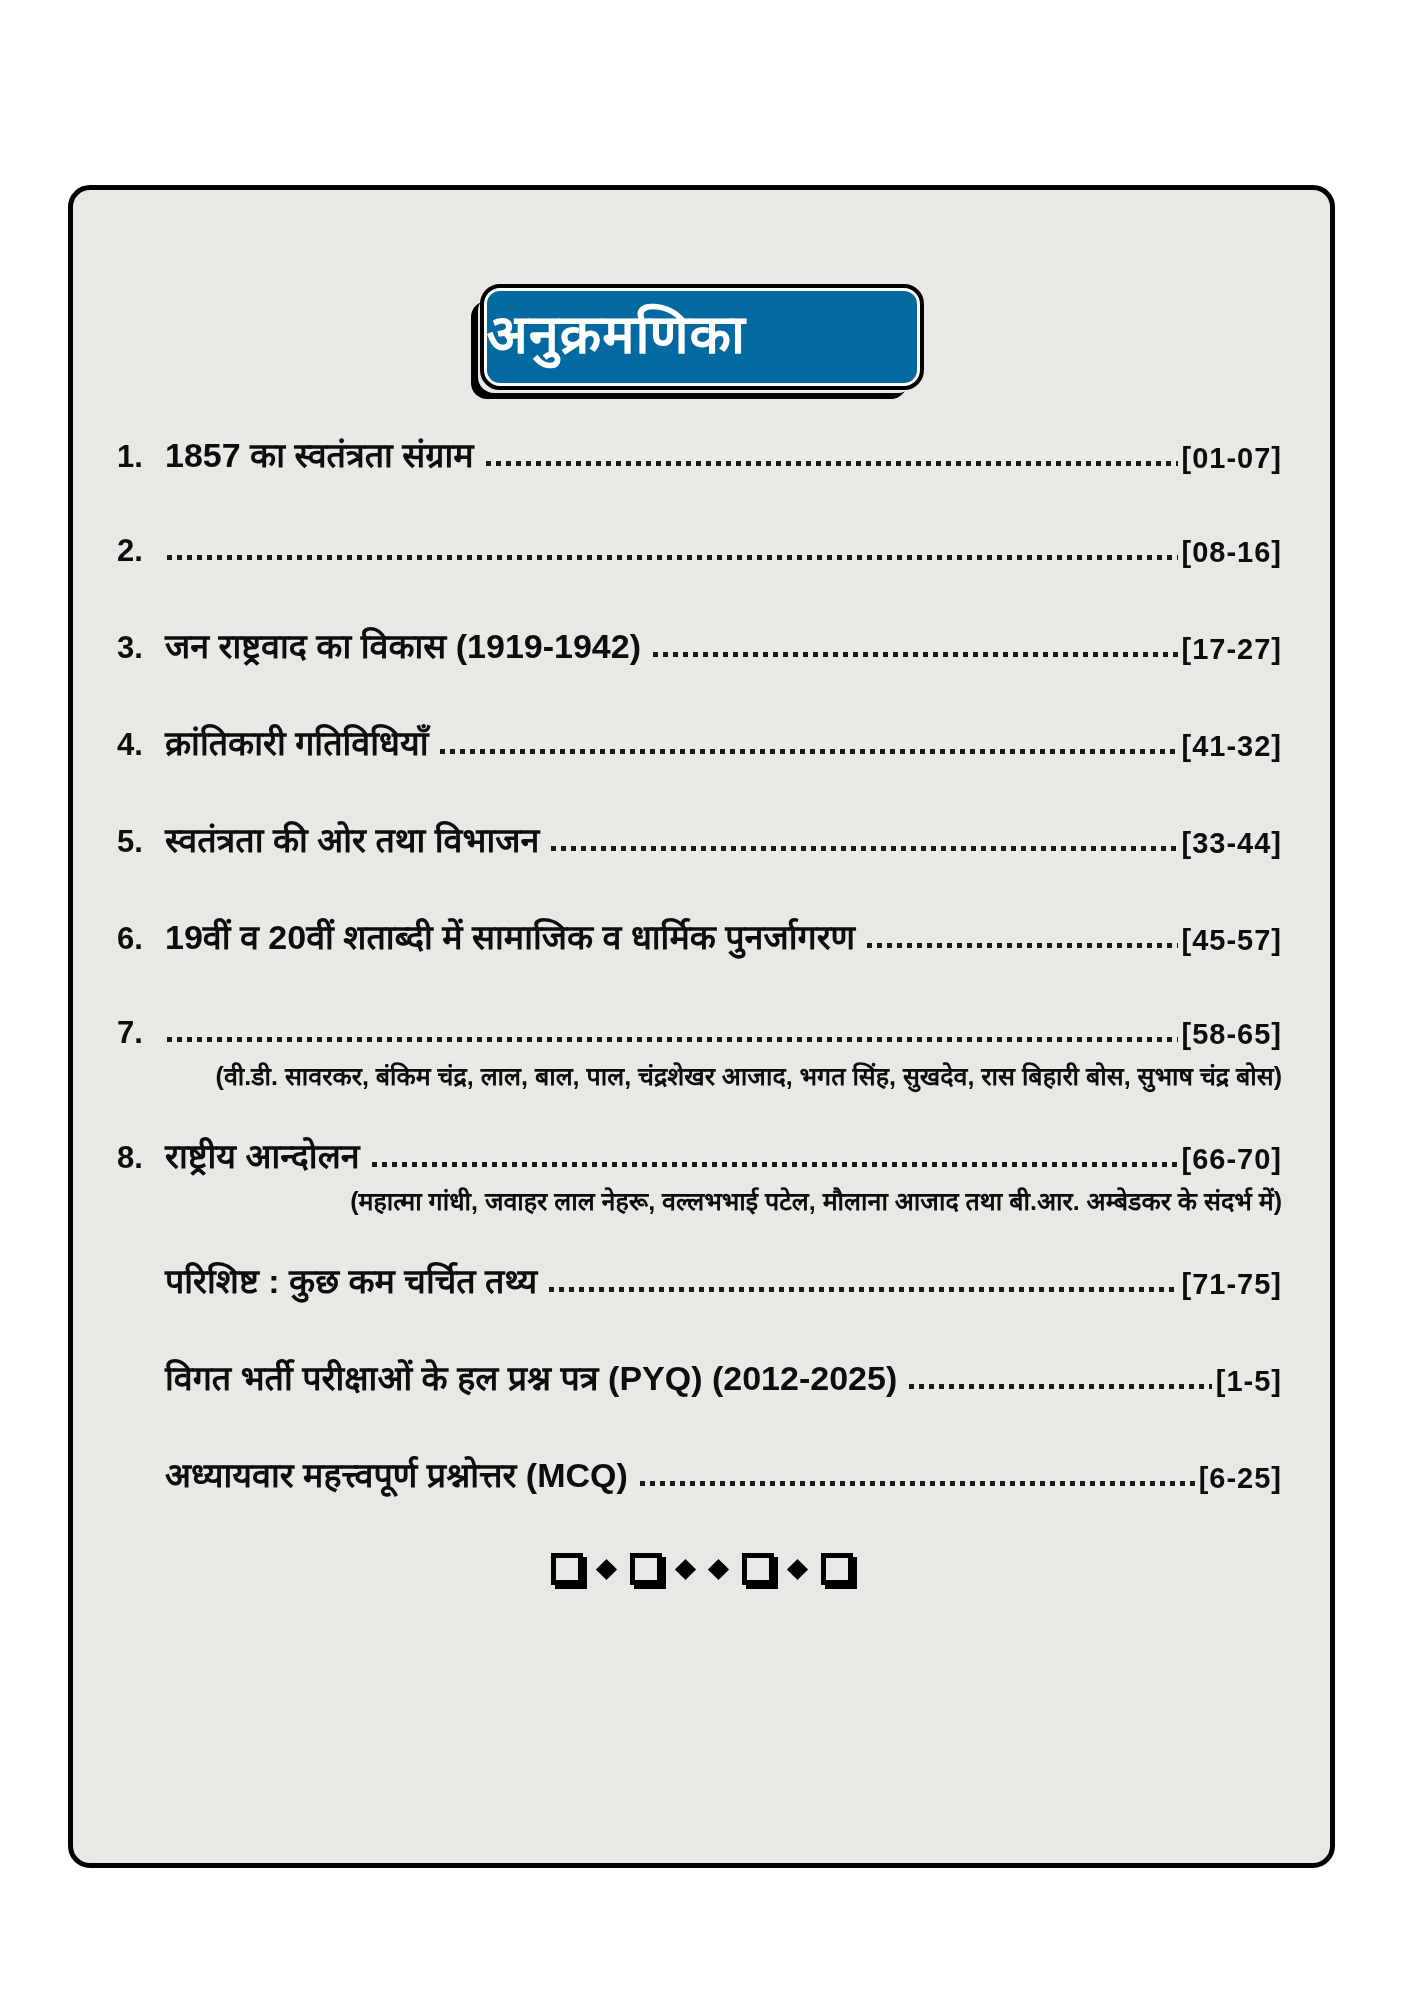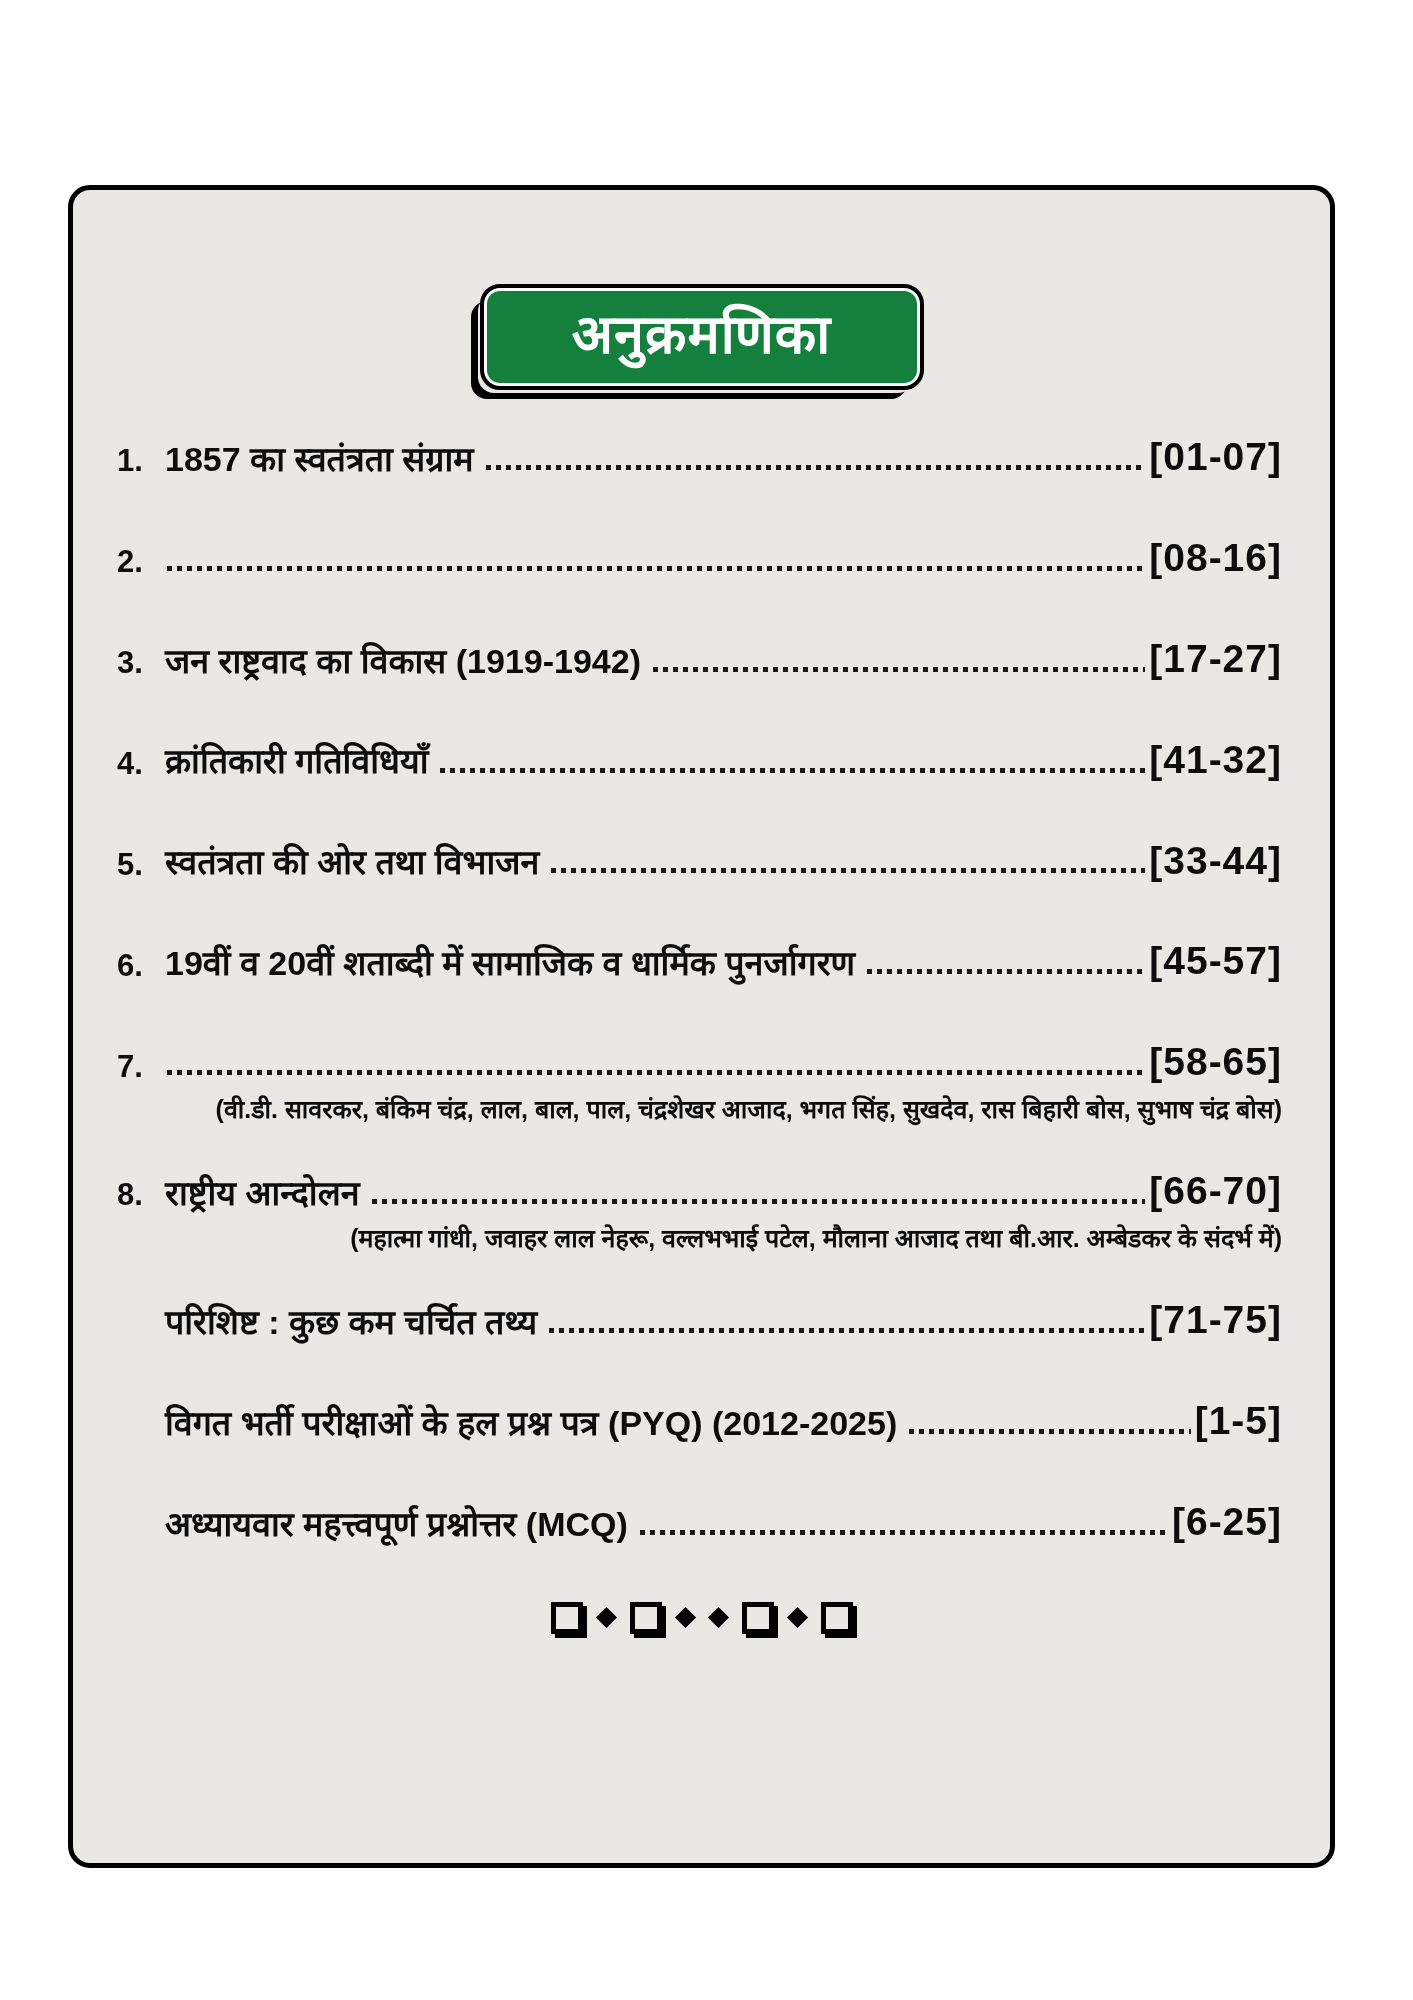--- a/index.html
+++ b/index.html
@@ -26,28 +26,28 @@
     height: 1683px;
     background: #e9e8e5;
     border: 5px solid #000;
     border-radius: 22px;
     box-sizing: border-box;
   }
   .title-box {
     width: 430px;
     height: 92px;
     margin: 98px auto 50px auto;
-    background: #15803d;
+    background: #0369a1;
     border: 3px solid #fff;
     outline: 4px solid #000;
     border-radius: 16px;
     box-shadow: -6px 7px 0 0 #e9e8e5, -13px 13px 0 0 #000;
     display: flex;
     align-items: center;
-    justify-content: center;
+    justify-content: flex-start;
   }
   .title-box .t {
     color: #fff;
     font-size: 54px;
     font-weight: 700;
     letter-spacing: 1px;
     line-height: 1;
     padding-bottom: 6px;
   }
   .toc {
@@ -75,21 +75,21 @@
   .row .dots {
     flex: 1 1 auto;
     height: 5px;
     margin: 0 4px 9px 2px;
     background-image: repeating-linear-gradient(to right, #1a1a1a 0 5px, transparent 5px 10px);
     background-repeat: repeat-x;
     background-position: left bottom;
   }
   .row .pages {
     flex: 0 0 auto;
-    font-size: 39px;
+    font-size: 29px;
     font-weight: 600;
     letter-spacing: 1px;
     line-height: 1.1;
     white-space: nowrap;
   }
   .note {
     margin: 0 0 46px 48px;
     font-size: 25px;
     font-weight: 600;
     line-height: 1.2;

